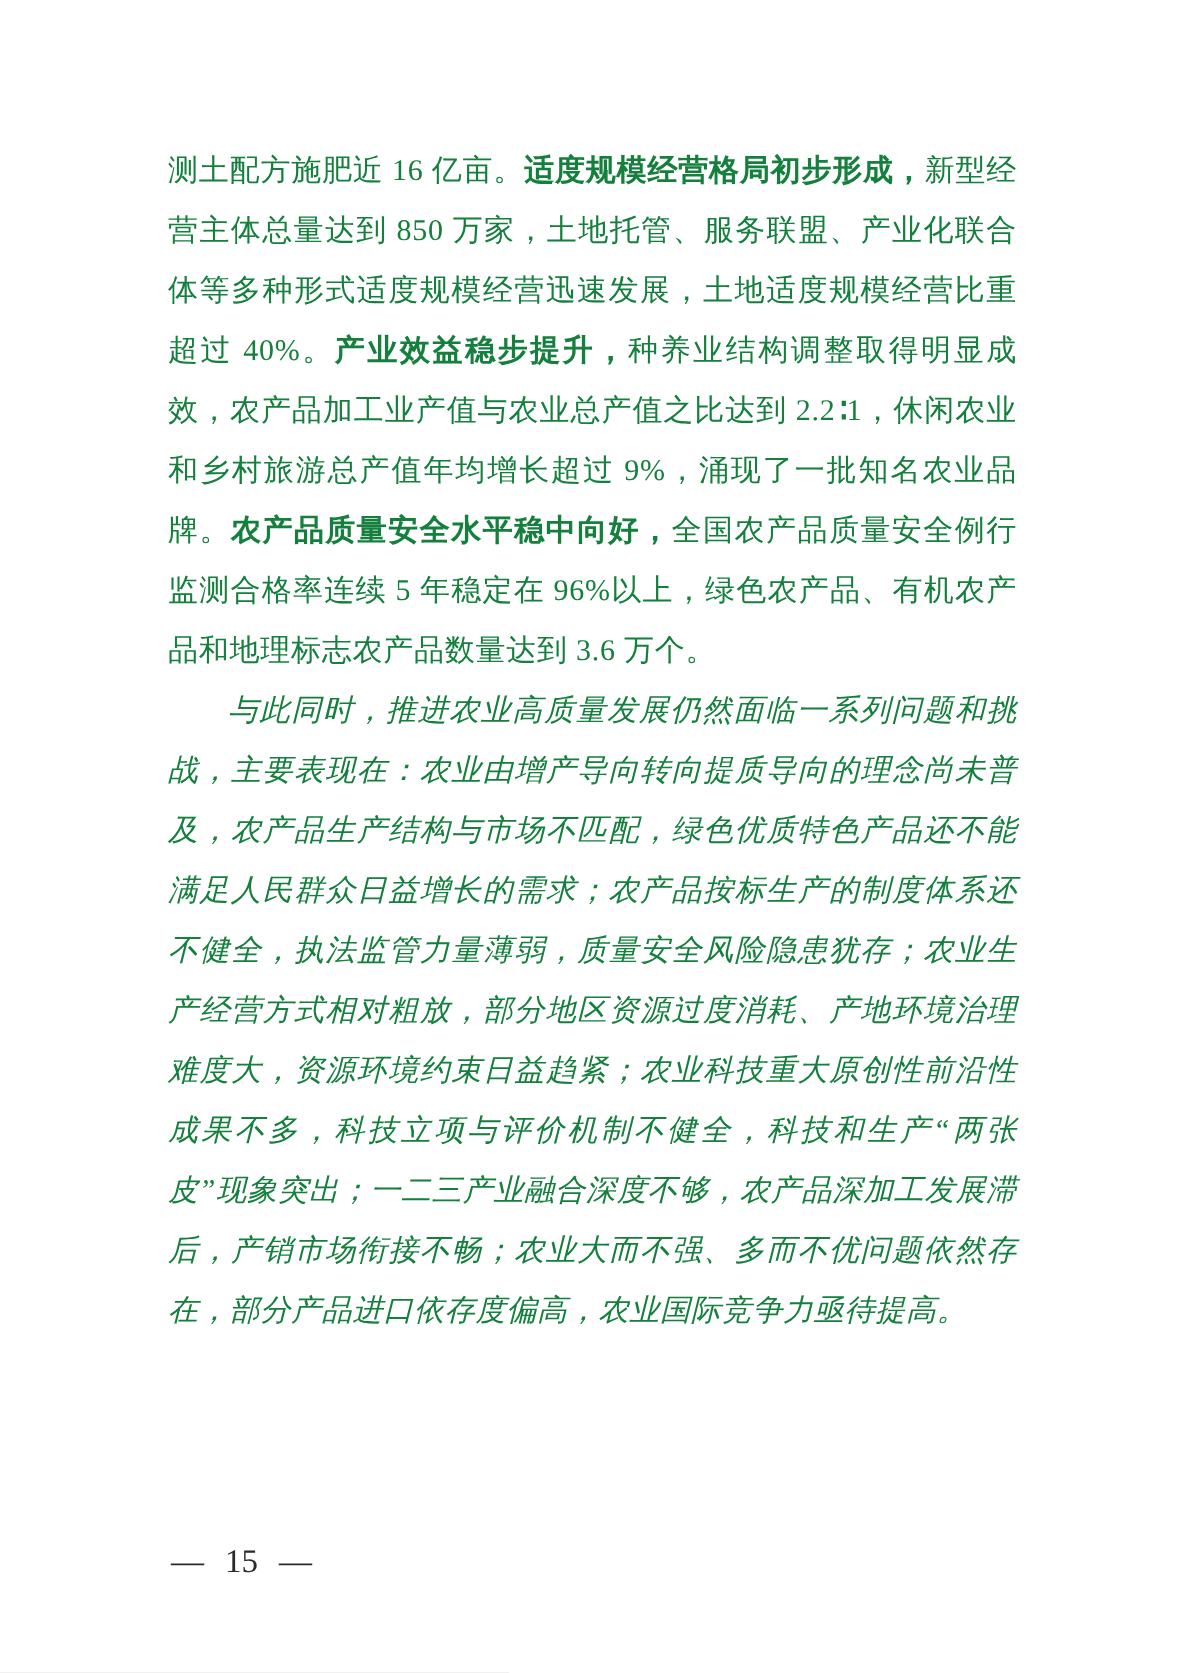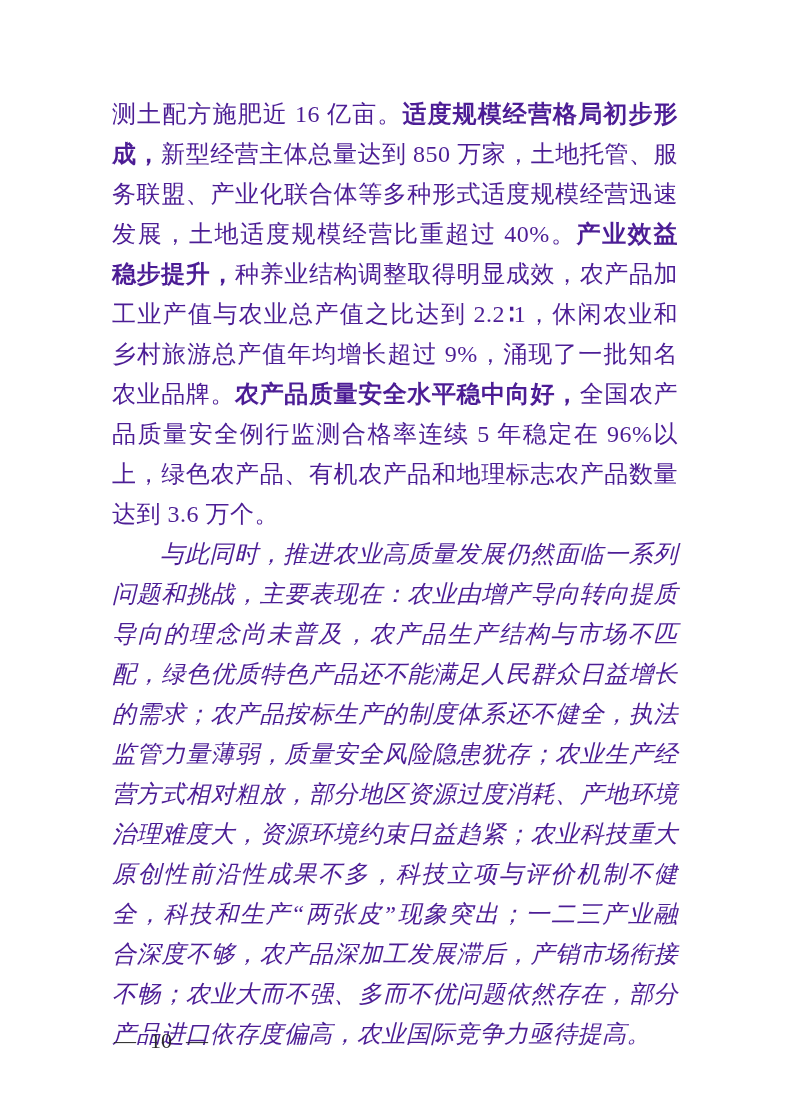--- a/index.html
+++ b/index.html
@@ -14,22 +14,22 @@
     margin: 0 auto;
     background: #ffffff;
     overflow: hidden;
     font-family: "Liberation Serif", serif;
   }
   .content {
     position: absolute;
     left: 112px;
     top: 94px;
     width: 566px;
-    color: #4c1d95;
-    font-size: 24px;
+    color: #15803d;
+    font-size: 20px;
     line-height: 40px;
     text-align: justify;
     letter-spacing: 0.5px;
   }
   .para {
     margin: 0;
     padding: 0;
   }
   .para.indent {
     text-indent: 2em;
@@ -62,17 +62,17 @@
   <div class="content">
 
     <p class="para"><span>测土配方施肥近 16 亿亩。</span><span class="bold-run">适度规模经营格局初步形成，</span><span>新型经营主体总量达到 850 万家，土地托管、服务联盟、产业化联合体等多种形式适度规模经营迅速发展，土地适度规模经营比重超过 40%。</span><span class="bold-run">产业效益稳步提升，</span><span>种养业结构调整取得明显成效，农产品加工业产值与农业总产值之比达到 2.2∶1，休闲农业和乡村旅游总产值年均增长超过 9%，涌现了一批知名农业品牌。</span><span class="bold-run">农产品质量安全水平稳中向好，</span><span>全国农产品质量安全例行监测合格率连续 5 年稳定在 96%以上，绿色农产品、有机农产品和地理标志农产品数量达到 3.6 万个。</span></p>
 
     <p class="para indent"><span>与此同时，推进农业高质量发展仍然面临一系列问题和挑战，主要表现在：农业由增产导向转向提质导向的理念尚未普及，农产品生产结构与市场不匹配，绿色优质特色产品还不能满足人民群众日益增长的需求；农产品按标生产的制度体系还不健全，执法监管力量薄弱，质量安全风险隐患犹存；农业生产经营方式相对粗放，部分地区资源过度消耗、产地环境治理难度大，资源环境约束日益趋紧；农业科技重大原创性前沿性成果不多，科技立项与评价机制不健全，科技和生产“两张皮”现象突出；一二三产业融合深度不够，农产品深加工发展滞后，产销市场衔接不畅；农业大而不强、多而不优问题依然存在，部分产品进口依存度偏高，农业国际竞争力亟待提高。</span></p>
 
   </div>
 
   <div class="footer">
     <span>—</span>
-    <span>10</span>
+    <span>15</span>
     <span>—</span>
   </div>
 
 </div>
 
 </body></html>

